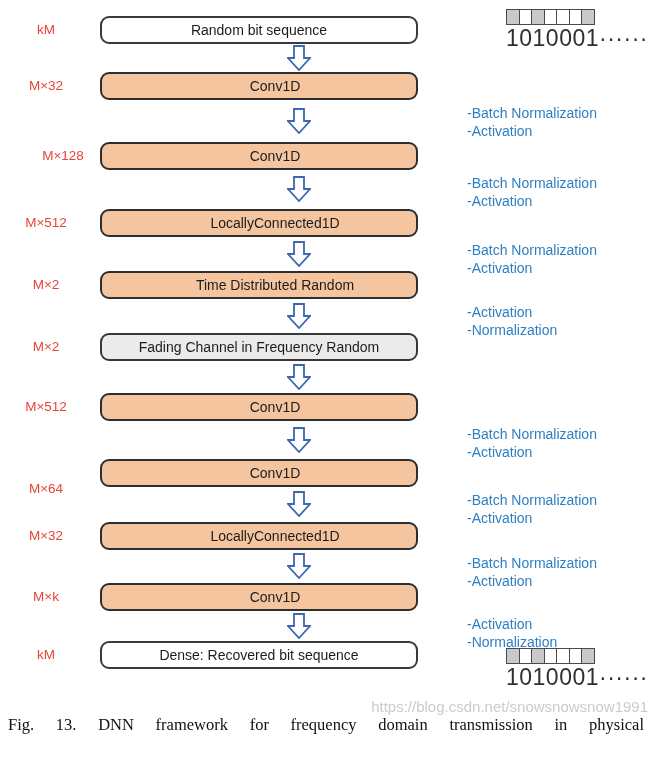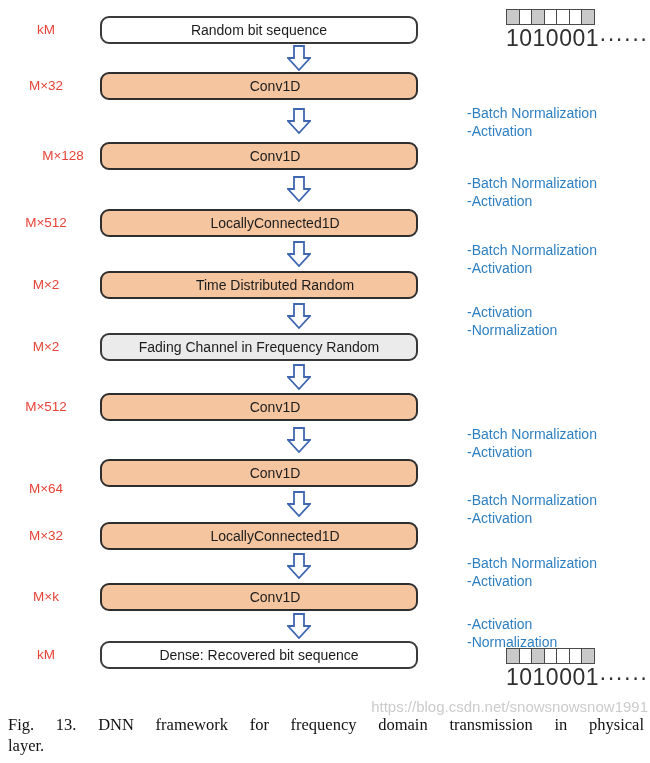--- a/index.html
+++ b/index.html
@@ -160,18 +160,17 @@
         <div class="bit"></div>
         <div class="bit"></div>
         <div class="bit"></div>
         <div class="bit on"></div>
       </div>
     <div class="bit-text">1010001······</div>
   </div>
 
   <div class="caption">
     <div class="caption-line1">Fig. 13. DNN framework for frequency domain transmission in physical</div>
-    <div class="caption-line2">layer.</div>
   </div>
 
   <div class="watermark">https://blog.csdn.net/snowsnowsnow1991</div>
 
 </div>
 
 </body></html>

